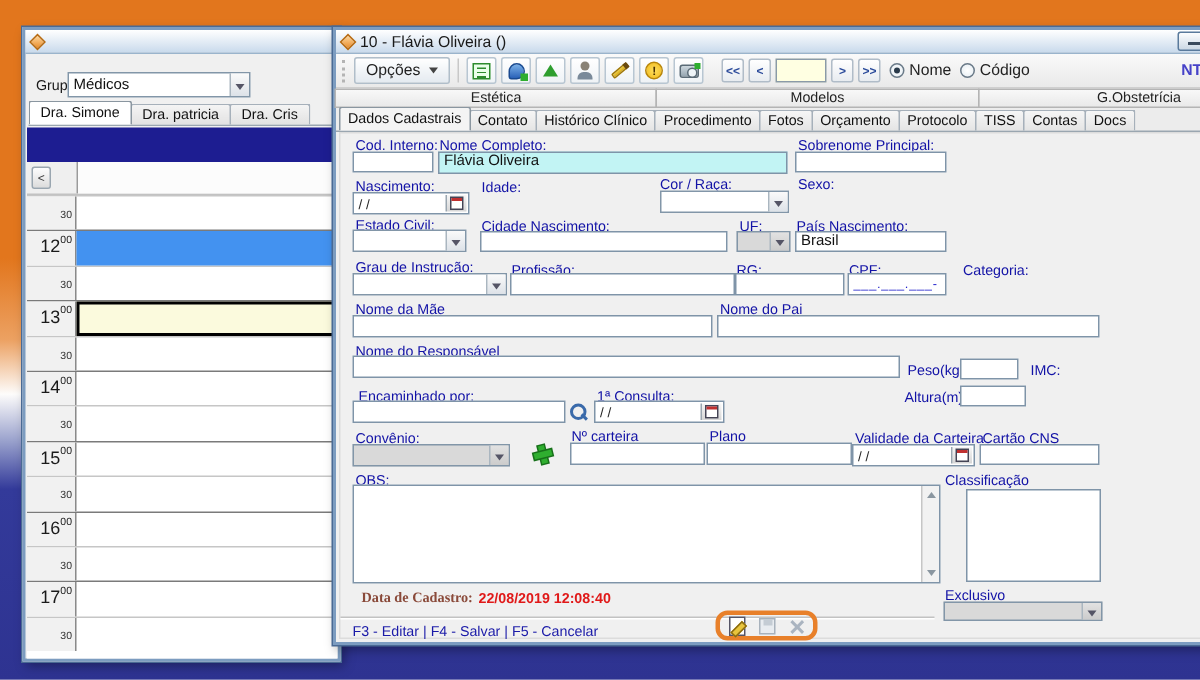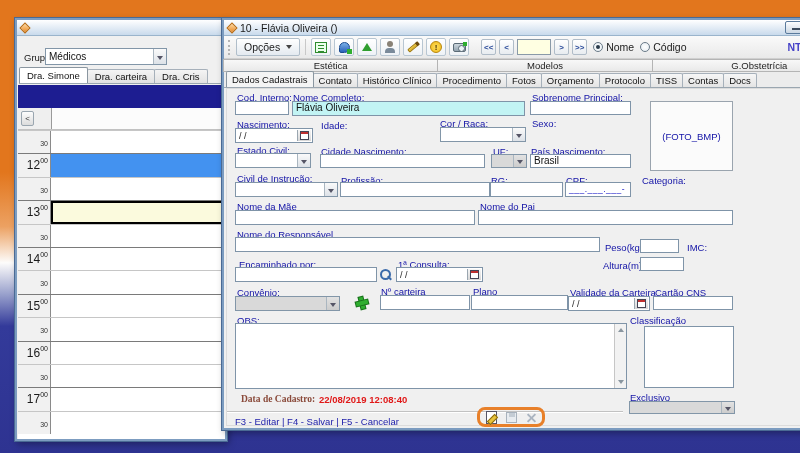--- a/index.html
+++ b/index.html
@@ -183,21 +183,21 @@
   <span class="lw-grupo lbl" style="color:#1a1a1a;">Grupo</span>
   <div class="dd lw-grupo-dd">
     <span>Médicos</span>
   </div>
 
   <div class="doc-tabs">
     <div class="doc-tab active">
         <span>Dra. Simone</span>
       </div>
     <div class="doc-tab">
-        <span>Dra. carteira</span>
+        <span>Dra. patricia</span>
       </div>
     <div class="doc-tab">
         <span>Dra. Cris</span>
       </div>
   </div>
 
   <div class="navy-bar"></div>
 
   <div class="sched">
     <div class="sched-header">
@@ -366,32 +366,31 @@
       </div>
     <span class="lbl" style="left:94px;top:57px;">Cidade Nascimento:</span>
     <div class="fld" style="left:93px;top:65px;width:165px;"></div>
     <span class="lbl" style="left:266px;top:57px;">UF:</span>
     <div class="dd gray" style="left:264px;top:65px;width:36px;height:14px;">
         <span></span>
       </div>
     <span class="lbl" style="left:304px;top:57px;">País Nascimento:</span>
     <div class="fld" style="left:303px;top:65px;width:101px;">Brasil</div>
 
-    <span class="lbl" style="left:10px;top:84px;">Civil de Instrução:</span>
+    <span class="lbl" style="left:10px;top:84px;">Grau de Instrução:</span>
     <div class="dd" style="left:8px;top:93px;width:103px;height:15px;">
         <span></span>
       </div>
     <span class="lbl" style="left:114px;top:86px;">Profissão:</span>
     <div class="fld" style="left:113px;top:93px;width:150px;height:15px;"></div>
     <span class="lbl" style="left:264px;top:86px;">RG:</span>
     <div class="fld" style="left:263px;top:93px;width:73px;height:15px;"></div>
     <span class="lbl" style="left:339px;top:86px;">CPF:</span>
     <div class="fld masked" style="left:338px;top:93px;width:66px;height:15px;line-height:13px;">___.___.___-__</div>
 
-    <div class="photo-box" style="left:423px;top:12px;width:83px;height:70px;">(FOTO_BMP)</div>
     <span class="lbl" style="left:415px;top:86px;">Categoria:</span>
 
     <span class="lbl" style="left:10px;top:112px;">Nome da Mãe</span>
     <div class="fld" style="left:8px;top:121px;width:240px;height:15px;"></div>
     <span class="lbl" style="left:253px;top:112px;">Nome do Pai</span>
     <div class="fld" style="left:251px;top:121px;width:255px;height:15px;"></div>
 
     <span class="lbl" style="left:10px;top:140px;">Nome do Responsável</span>
     <div class="fld" style="left:8px;top:148px;width:365px;height:15px;"></div>
     <span class="lbl" style="left:378px;top:153px;color:#1212a6;">Peso(kg)</span>

